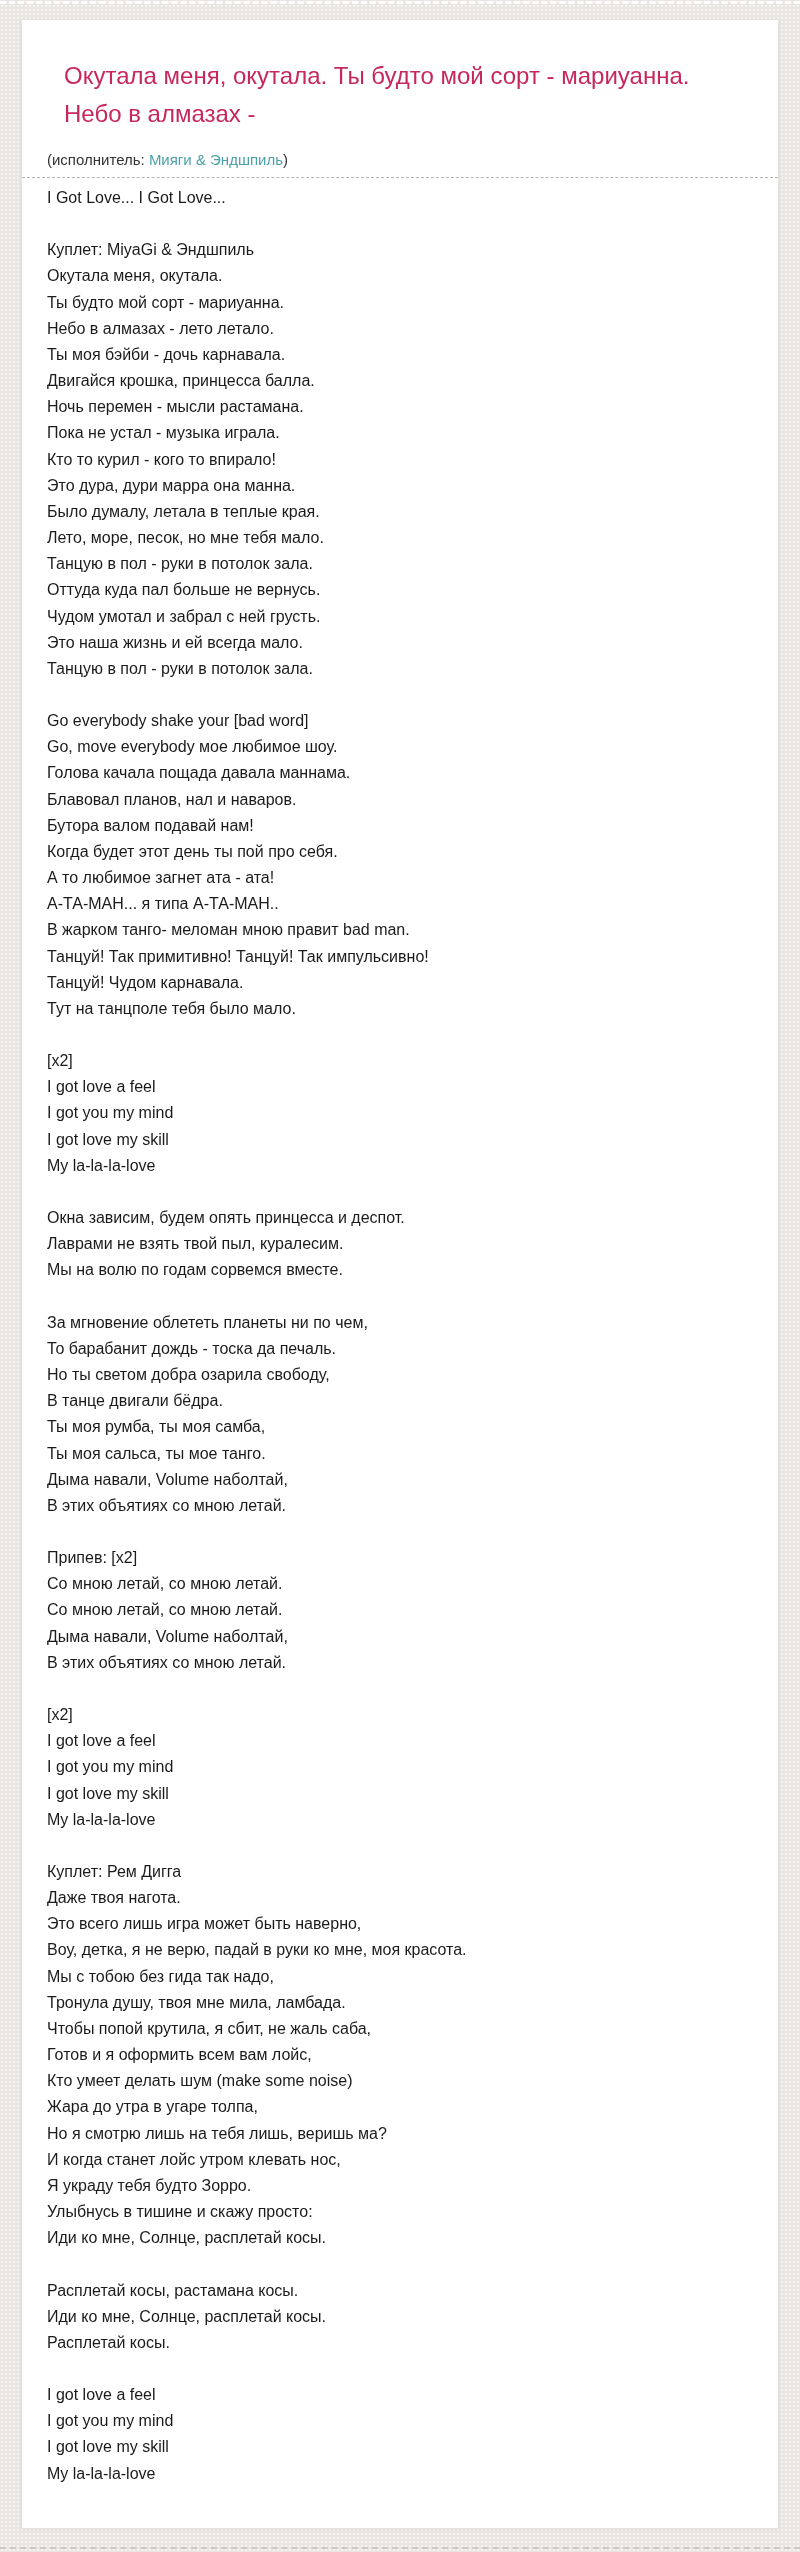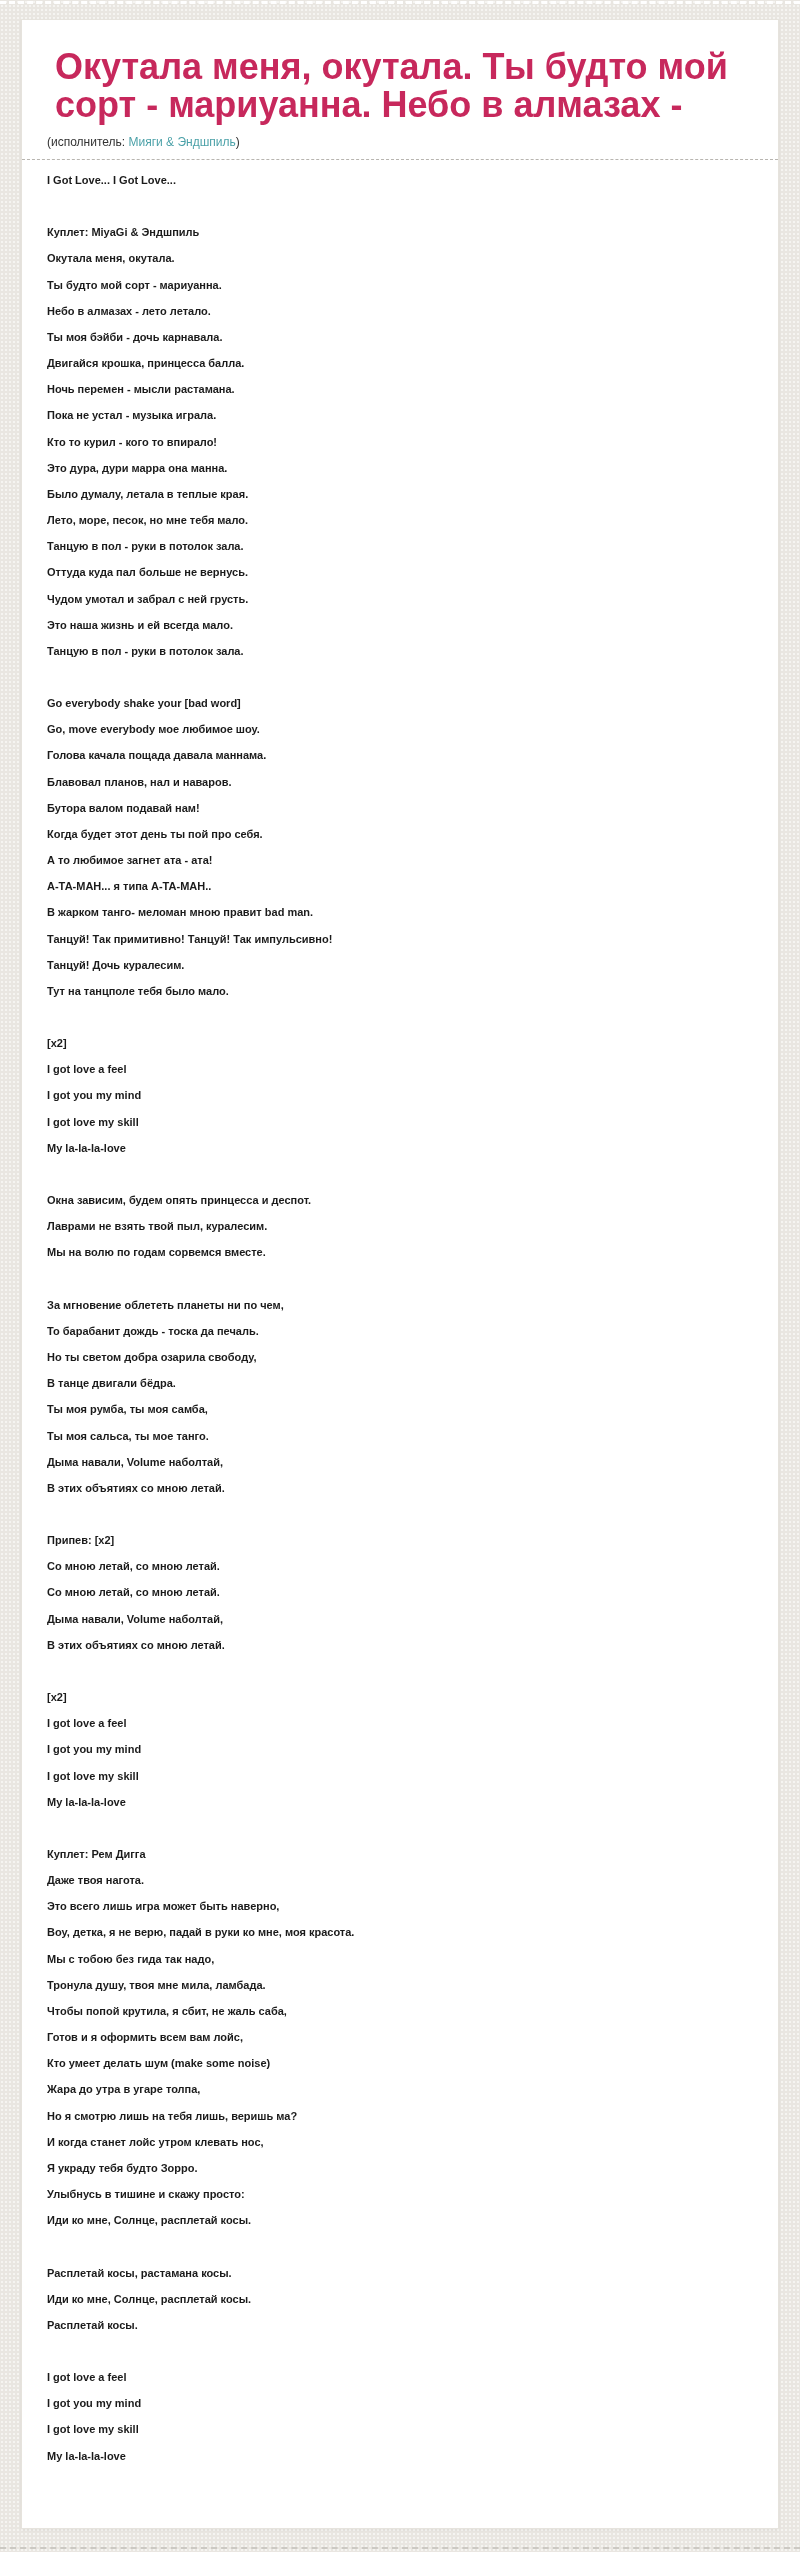--- a/index.html
+++ b/index.html
@@ -16,32 +16,32 @@
   .card{
     position:absolute;left:21px;top:19px;width:758px;height:2510px;
     background:#ffffff;border:1px solid #e6e3dd;box-sizing:border-box;
     box-shadow:0 1px 3px rgba(0,0,0,0.06);
   }
   .header{
     padding:20px 24px 7px 25px;
     border-bottom:1px dashed #b8b5b0;
   }
   .page-title{
-    margin:8px;font-weight:bold;
-    font-size:36px;line-height:38px;
+    margin:17px;font-weight:normal;
+    font-size:24px;line-height:38px;
     color:#c7285c;
   }
   .artist-line{
     margin-top:5px;
-    font-size:12px;line-height:20px;color:#333333;
+    font-size:15px;line-height:20px;color:#333333;
   }
   .artist-link{color:#4ba1a8;text-decoration:none;cursor:pointer;}
   .lyrics{
     padding:7px 24px 0 25px;
-    font-size:11px;line-height:26.15px;color:#1b1b1b;font-weight:bold;
+    font-size:16px;line-height:26.15px;color:#1b1b1b;
   }
   .lyric-line{white-space:pre-wrap;}
 </style>
 </head>
 <body>
 
 <div class="edge-dash top"></div>
 
 <div class="card">
   <div class="header">
@@ -72,21 +72,21 @@
       <div class="lyric-line">Go everybody shake your [bad word]</div>
       <div class="lyric-line">Go, move everybody мое любимое шоу.</div>
       <div class="lyric-line">Голова качала пощада давала маннама.</div>
       <div class="lyric-line">Блавовал планов, нал и наваров.</div>
       <div class="lyric-line">Бутора валом подавай нам!</div>
       <div class="lyric-line">Когда будет этот день ты пой про себя.</div>
       <div class="lyric-line">А то любимое загнет ата - ата!</div>
       <div class="lyric-line">А-ТА-МАН... я типа А-ТА-МАН..</div>
       <div class="lyric-line">В жарком танго- меломан мною правит bad man.</div>
       <div class="lyric-line">Танцуй! Так примитивно! Танцуй! Так импульсивно!</div>
-      <div class="lyric-line">Танцуй! Дочь куралесим.</div>
+      <div class="lyric-line">Танцуй! Чудом карнавала.</div>
       <div class="lyric-line">Тут на танцполе тебя было мало.</div>
       <div class="lyric-line">&nbsp;</div>
       <div class="lyric-line">[x2]</div>
       <div class="lyric-line">I got love a feel</div>
       <div class="lyric-line">I got you my mind</div>
       <div class="lyric-line">I got love my skill</div>
       <div class="lyric-line">My la-la-la-love</div>
       <div class="lyric-line">&nbsp;</div>
       <div class="lyric-line">Окна зависим, будем опять принцесса и деспот.</div>
       <div class="lyric-line">Лаврами не взять твой пыл, куралесим.</div>

